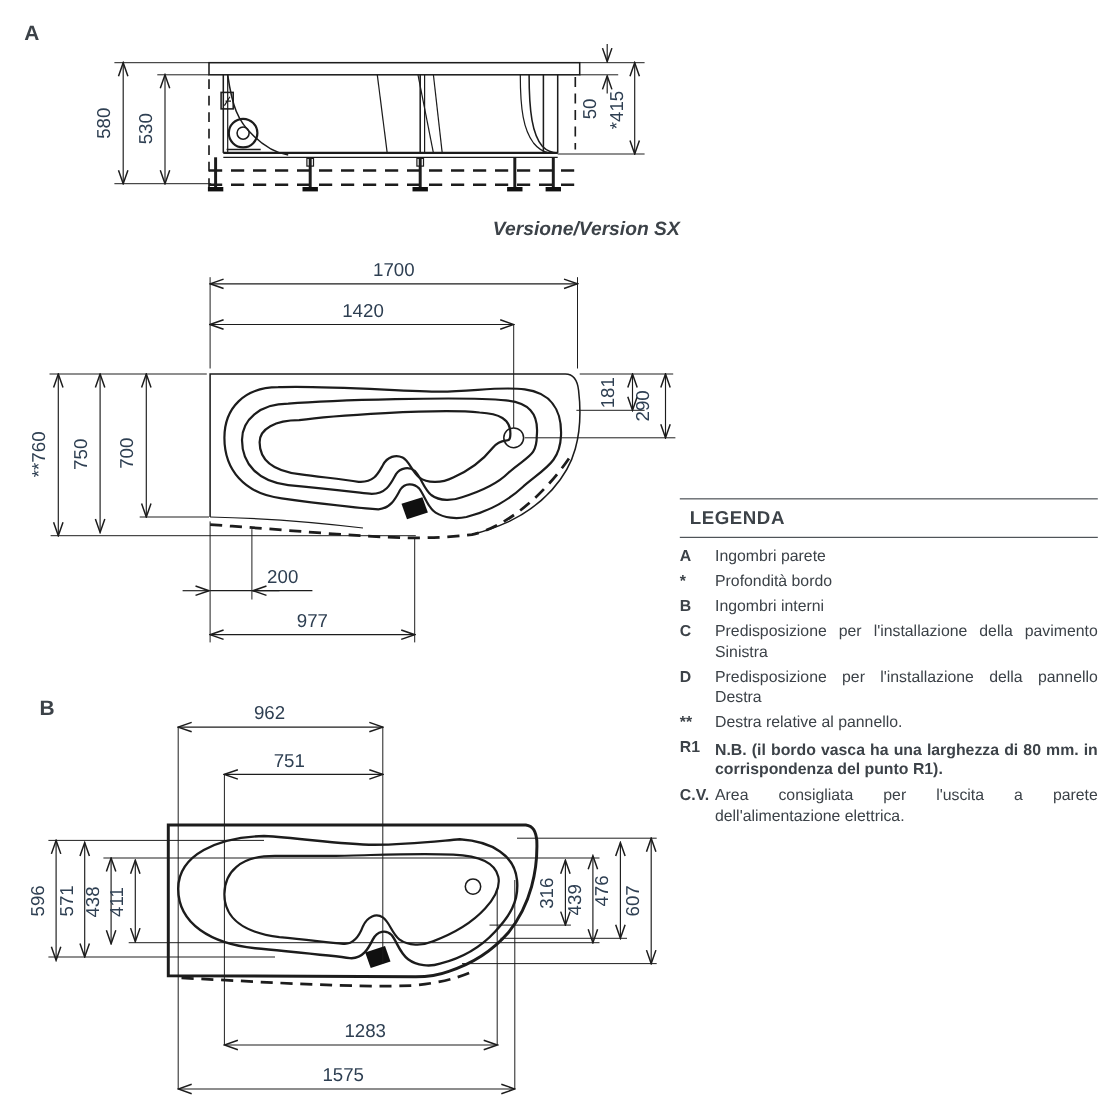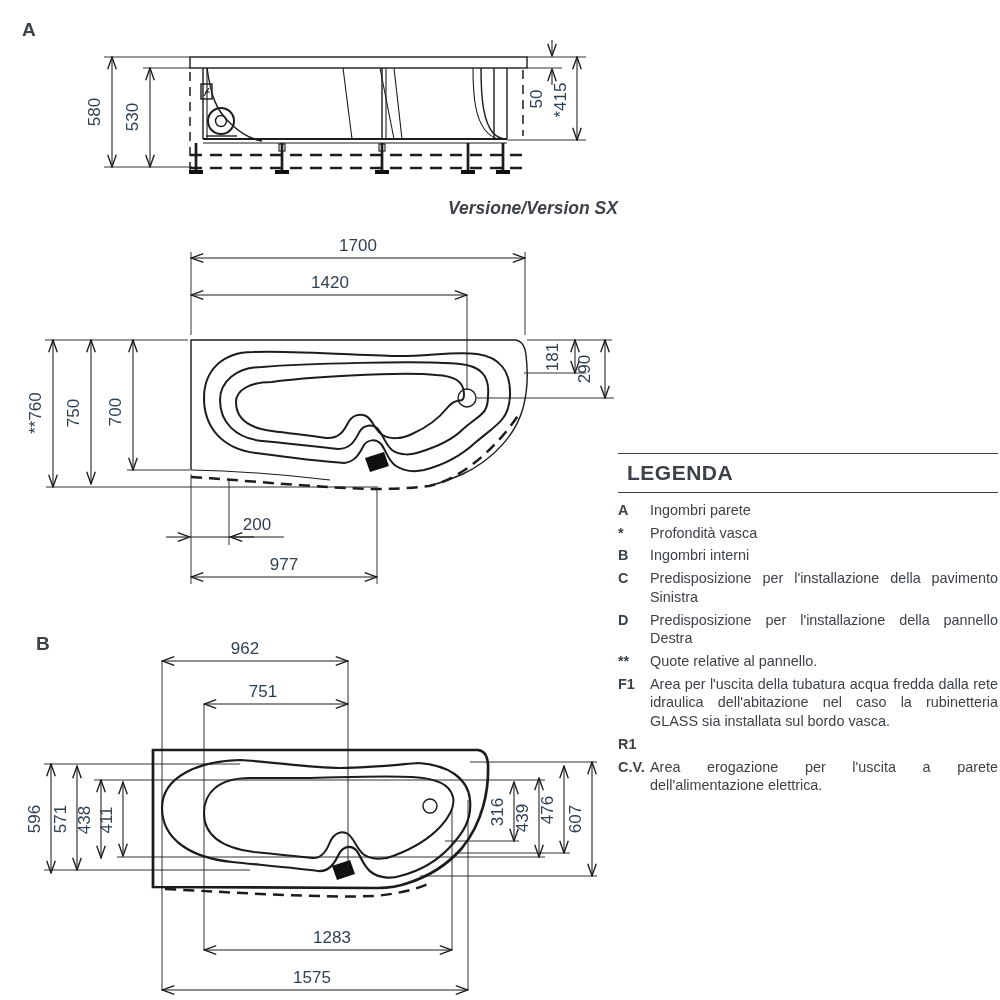--- a/index.html
+++ b/index.html
@@ -14,21 +14,21 @@
   .dim{stroke:#1c1c1c;stroke-width:1.05;}
   .ref{stroke:#1c1c1c;stroke-width:0.9;}
   .fill{fill:#101010;stroke:none;}
   text{fill:#2e3f52;font-family:"Liberation Sans",sans-serif;}
   .dt{font-size:17px;text-anchor:middle;}
   .big{font-size:19px;font-weight:bold;fill:#3c4248;text-anchor:start;}
   .cap{font-size:17.5px;font-weight:bold;font-style:italic;fill:#3c4248;text-anchor:middle;}
   
   .legend{position:absolute;left:618px;top:453px;width:380px;}
   .lg-rule{border-top:1.6px solid #3c4248;height:0;}
-  .lg-title{font-size:21px;font-weight:bold;letter-spacing:.5px;margin:0;padding:7px 0 7px 9px;}
+  .lg-title{font-size:17px;font-weight:bold;letter-spacing:.5px;margin:0;padding:7px 0 7px 9px;}
   .lg-items{padding-top:8px;}
   .lg-row{display:flex;margin-bottom:4px;font-size:14.4px;line-height:1.3;}
   .lg-term{flex:0 0 32px;font-weight:bold;}
   .lg-desc{flex:1;text-align:justify;}
   .lg-note{font-weight:bold;margin-top:2px;}
 </style>
 </head>
 <body>
 
 <div class="stage">
@@ -261,46 +261,43 @@
   <div class="lg-rule"></div>
   <h2 class="lg-title">LEGENDA</h2>
   <div class="lg-rule"></div>
   <div class="lg-items">
     <div class="lg-row">
       <span class="lg-term">A</span>
       <span class="lg-desc">Ingombri parete</span>
     </div>
     <div class="lg-row">
       <span class="lg-term">*</span>
-      <span class="lg-desc">Profondità vasca</span>
+      <span class="lg-desc">Profondità bordo</span>
     </div>
     <div class="lg-row">
       <span class="lg-term">B</span>
       <span class="lg-desc">Ingombri interni</span>
     </div>
     <div class="lg-row">
       <span class="lg-term">C</span>
       <span class="lg-desc">Predisposizione per l'installazione della pavimento Sinistra</span>
     </div>
     <div class="lg-row">
       <span class="lg-term">D</span>
       <span class="lg-desc">Predisposizione per l'installazione della pannello Destra</span>
     </div>
     <div class="lg-row">
       <span class="lg-term">**</span>
-      <span class="lg-desc">Quote relative al pannello.</span>
-    </div>
-    <div class="lg-row">
-      <span class="lg-term">F1</span>
-      <span class="lg-desc">Area per l'uscita della tubatura acqua fredda dalla rete idraulica dell'abitazione nel caso la rubinetteria GLASS sia installata sul bordo vasca.</span>
+      <span class="lg-desc">Destra relative al pannello.</span>
     </div>
     <div class="lg-row">
       <span class="lg-term">R1</span>
       <span class="lg-desc">
+        <span class="lg-note" style="display:block">N.B. (il bordo vasca ha una larghezza di 80 mm. in corrispondenza del punto R1).</span>
       </span>
     </div>
     <div class="lg-row">
       <span class="lg-term">C.V.</span>
-      <span class="lg-desc">Area erogazione per l'uscita a parete dell'alimentazione elettrica.</span>
+      <span class="lg-desc">Area consigliata per l'uscita a parete dell'alimentazione elettrica.</span>
     </div>
   </div>
 </div>
 </div>
 
 </body></html>

